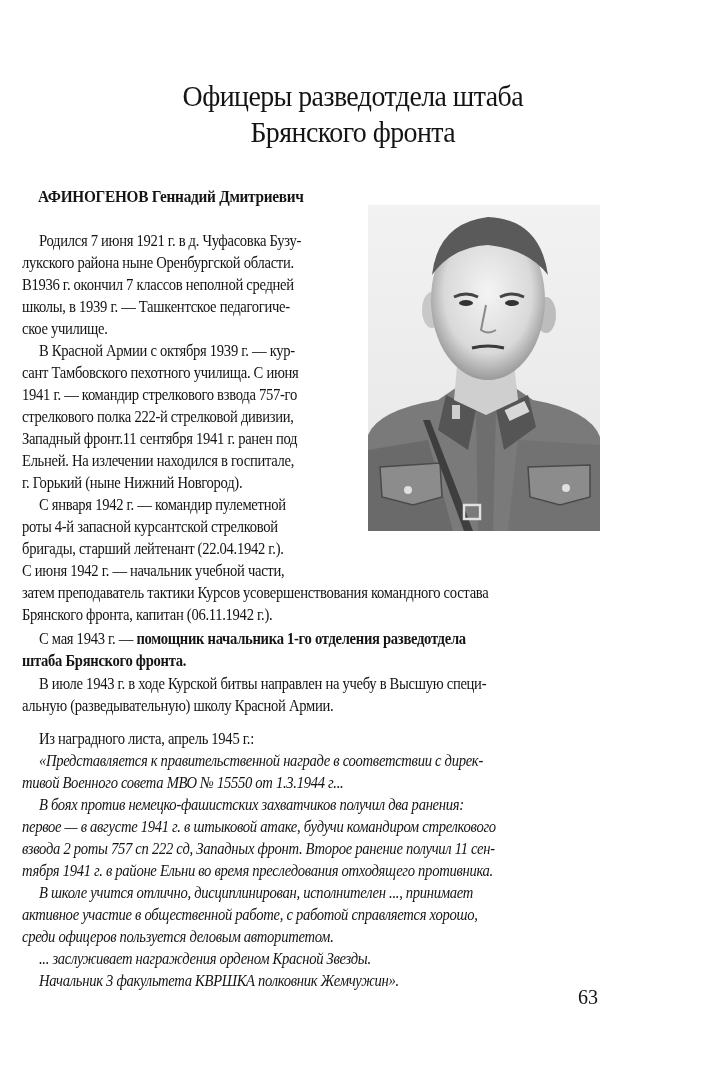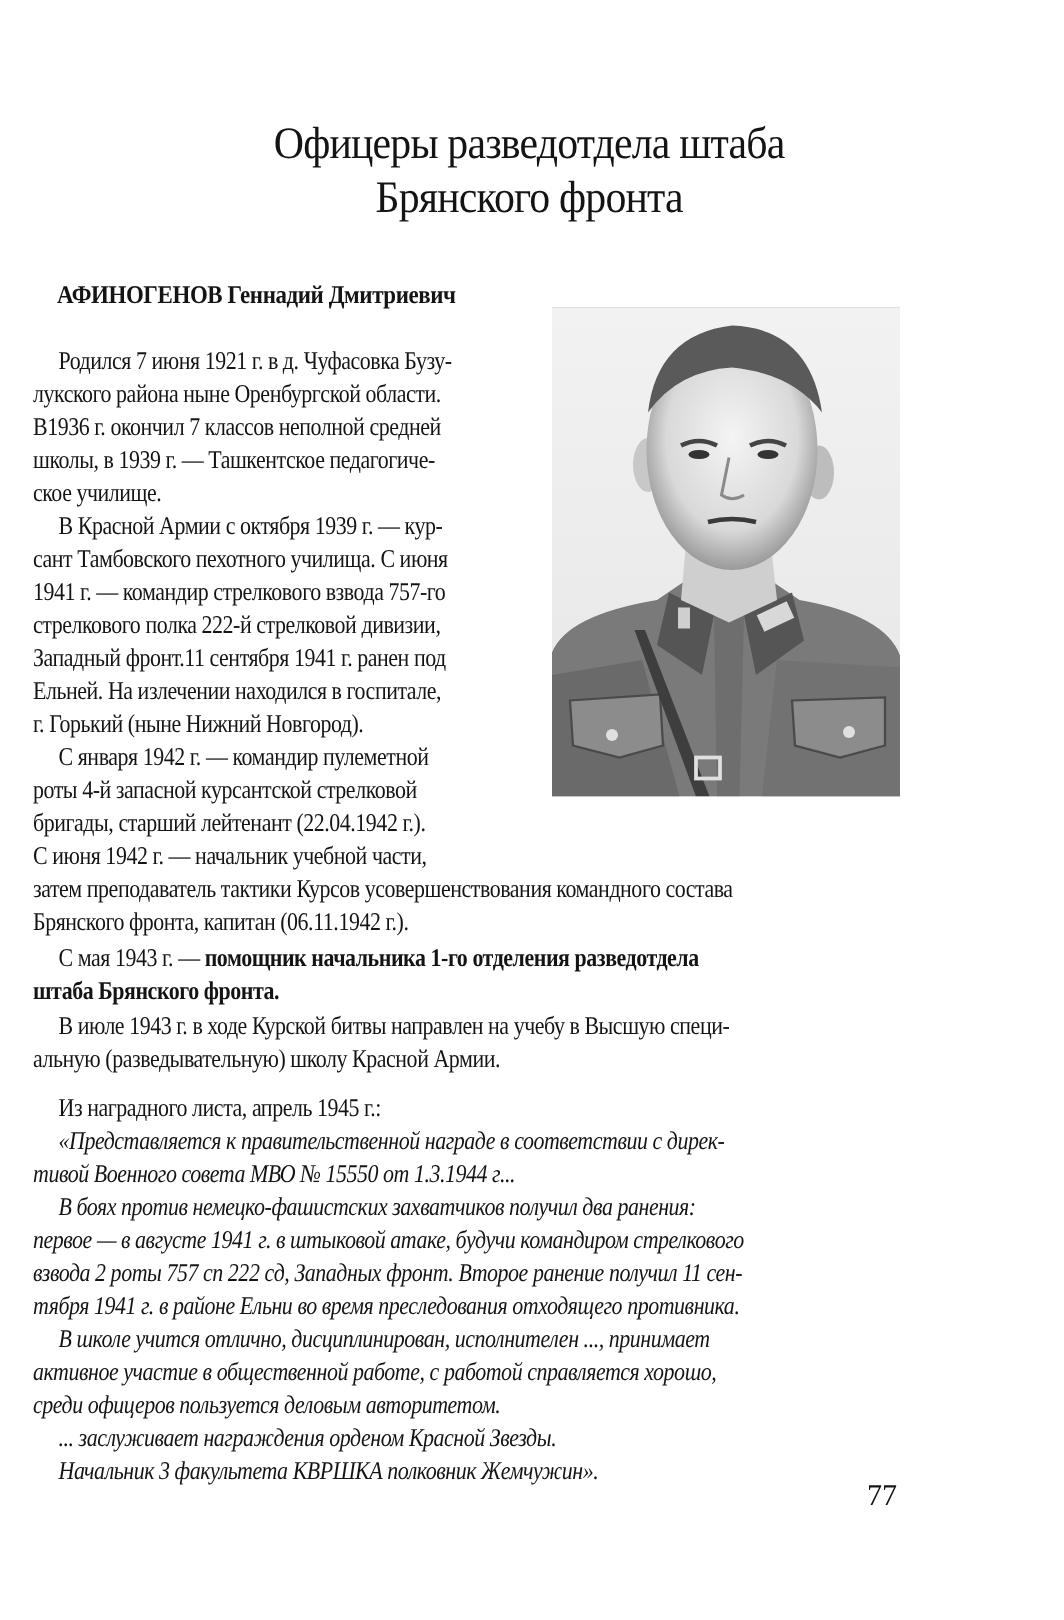--- a/index.html
+++ b/index.html
@@ -138,14 +138,14 @@
   <div class="line wide indent ital" style="top:794px">В боях против немецко-фашистских захватчиков получил два ранения:</div>
   <div class="line wide ital" style="top:816px">первое — в августе 1941 г. в штыковой атаке, будучи командиром стрелкового</div>
   <div class="line wide ital" style="top:838px">взвода 2 роты 757 сп 222 сд, Западных фронт. Второе ранение получил 11 сен-</div>
   <div class="line wide ital" style="top:860px">тября 1941 г. в районе Ельни во время преследования отходящего противника.</div>
   <div class="line wide indent ital" style="top:882px">В школе учится отлично, дисциплинирован, исполнителен ..., принимает</div>
   <div class="line wide ital" style="top:904px">активное участие в общественной работе, с работой справляется хорошо,</div>
   <div class="line wide ital" style="top:926px">среди офицеров пользуется деловым авторитетом.</div>
   <div class="line wide indent ital" style="top:948px">... заслуживает награждения орденом Красной Звезды.</div>
   <div class="line wide indent ital" style="top:970px">Начальник 3 факультета КВРШКА полковник Жемчужин».</div>
 
-  <div class="pagenum">77</div>
+  <div class="pagenum">63</div>
 </div>
 
 </body></html>

